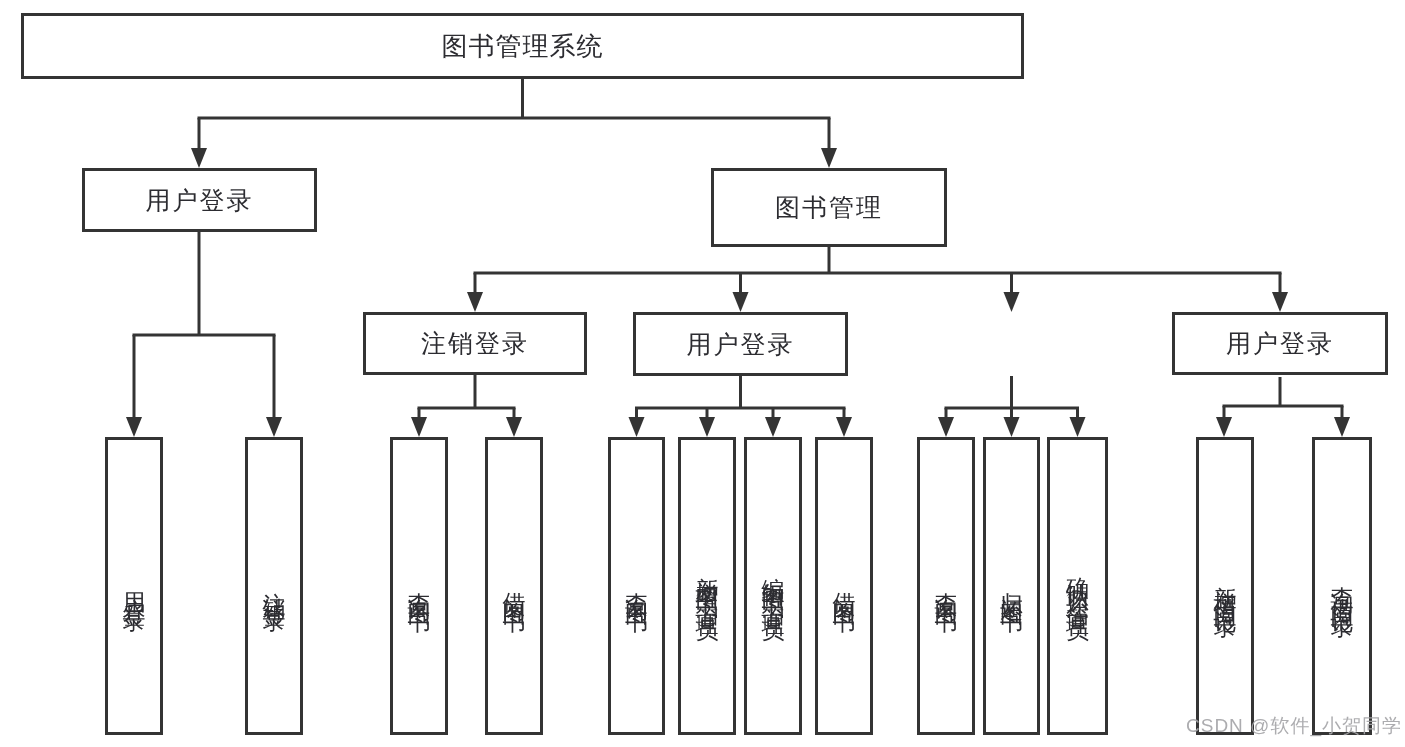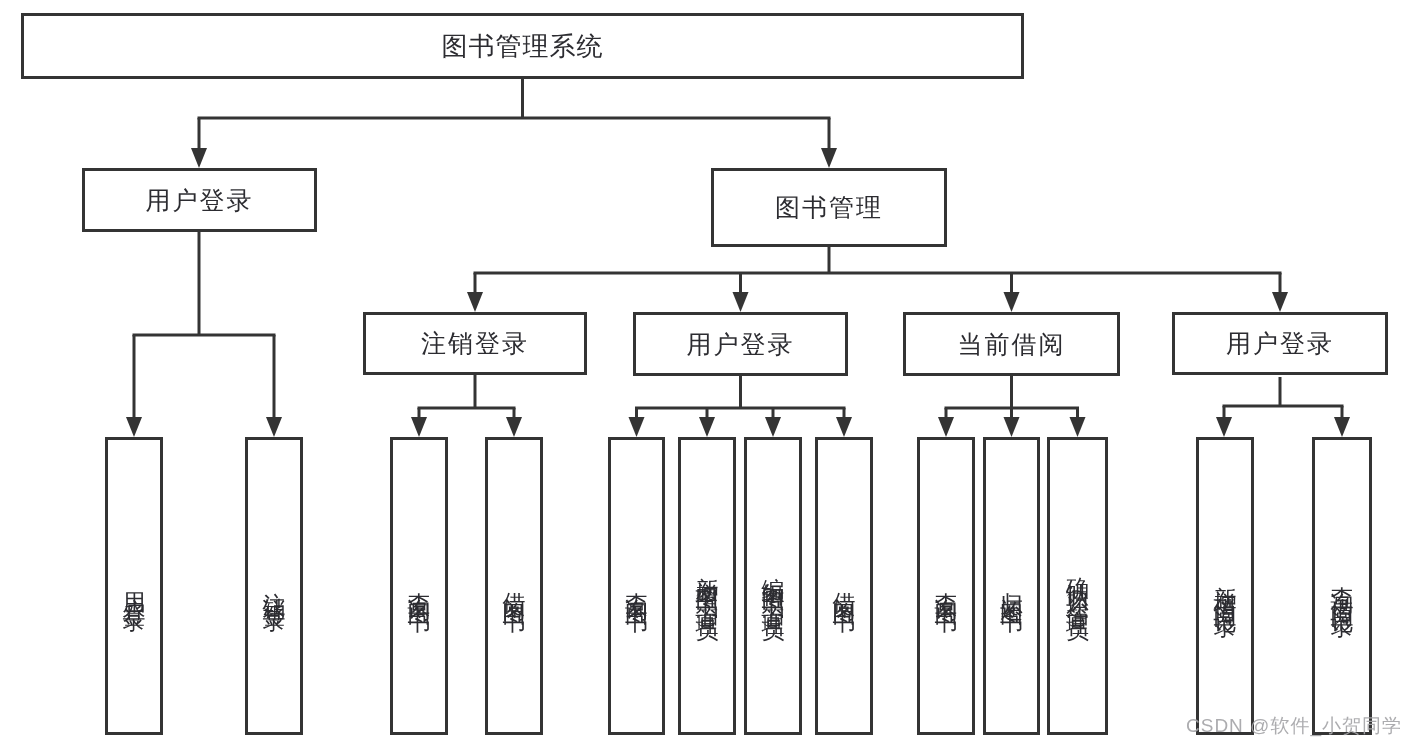--- a/index.html
+++ b/index.html
@@ -96,23 +96,20 @@
   <div class="box h" style="left:711px;top:168px;width:236px;height:79px">
     <span>图书管理</span>
   </div>
 
   <div class="box h" style="left:363px;top:312px;width:224px;height:63px">
     <span>注销登录</span>
   </div>
   <div class="box h" style="left:633px;top:312px;width:215px;height:64px">
     <span>用户登录</span>
   </div>
-  <div class="box h" style="left:903px;top:312px;width:217px;height:64px">
-    <span>当前借阅</span>
-  </div>
   <div class="box h" style="left:1172px;top:312px;width:216px;height:63px">
     <span>用户登录</span>
   </div>
 
   <div class="box v" style="left:105px;top:437px;width:58px;height:298px">
     <span>用户登录</span>
   </div>
   <div class="box v" style="left:245px;top:437px;width:58px;height:298px">
     <span>注销登录</span>
   </div>

